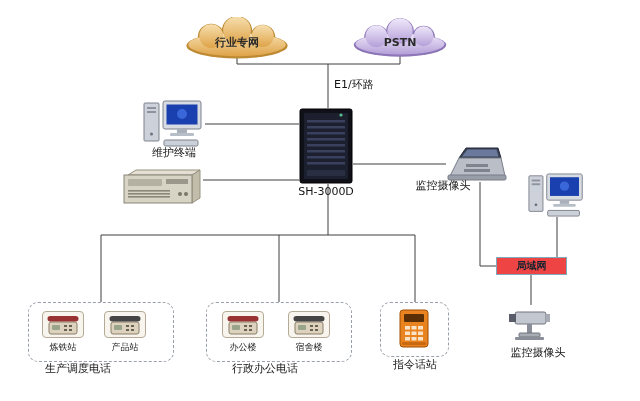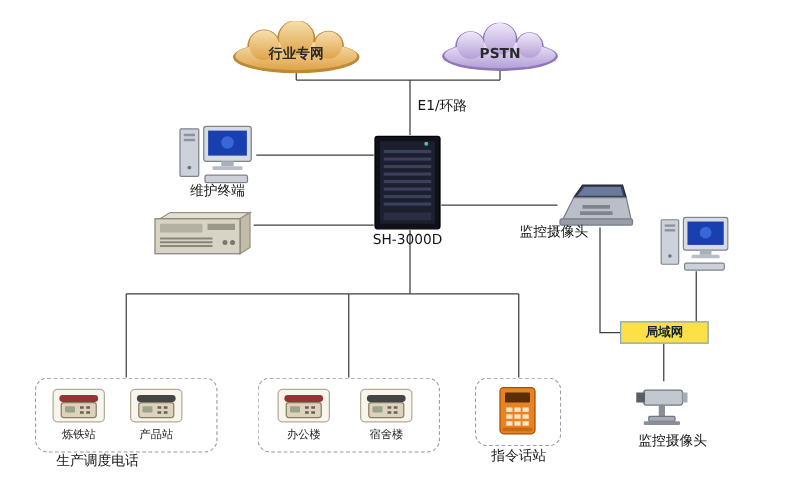--- a/index.html
+++ b/index.html
@@ -25,21 +25,21 @@
   .group-box {
     position:absolute; border:1.5px dashed #9aa0a8; border-radius:10px;
   }
   .phone-card {
     position:absolute; width:42px; height:27px; background:#f8f5ee;
     border:1px solid #b3ab95; border-radius:4px;
     display:flex; align-items:center; justify-content:center;
   }
   .lan-box {
     position:absolute; left:496px; top:257px; width:71px; height:18px;
-    background:#fde047; border:1px solid #7fa9bc;
+    background:#ef4444; border:1px solid #7fa9bc;
     display:flex; align-items:center; justify-content:center;
     font-size:10px; font-weight:bold; color:#10232e;
   }
 </style>
 </head>
 <body>
 
 <div class="canvas">
 
   <svg class="abs" style="left:0;top:0" width="640" height="401" viewBox="0 0 640 401">
@@ -251,20 +251,21 @@
       <g fill="#6b6152">
           <rect x="18" y="11" width="3" height="2"></rect>
           <rect x="23" y="11" width="3" height="2"></rect>
       <rect x="18" y="15" width="3" height="2"></rect>
           <rect x="23" y="15" width="3" height="2"></rect>
         </g>
     </svg>
   </div>
   <div class="small-lbl" style="left:216px;top:341px;width:54px">办公楼</div>
   <div class="small-lbl" style="left:282px;top:341px;width:54px">宿舍楼</div>
+  <div class="lbl" style="left:205px;top:363px;width:120px">行政办公电话</div>
 
   <div class="group-box" style="left:380px;top:302px;width:69px;height:55px"></div>
   <div class="abs" style="left:398px;top:309px;width:32px;height:40px">
     <svg width="32" height="40" viewBox="0 0 32 40">
       <rect x="2" y="1" width="28" height="37" rx="3" fill="#e8831f" stroke="#a04f06"></rect>
       <rect x="6" y="5" width="20" height="8" rx="1" fill="#5a2f08"></rect>
       <g fill="#fbe3c8">
         <rect x="7" y="17" width="5" height="3.5"></rect>
           <rect x="13.5" y="17" width="5" height="3.5"></rect>
           <rect x="20" y="17" width="5" height="3.5"></rect>

